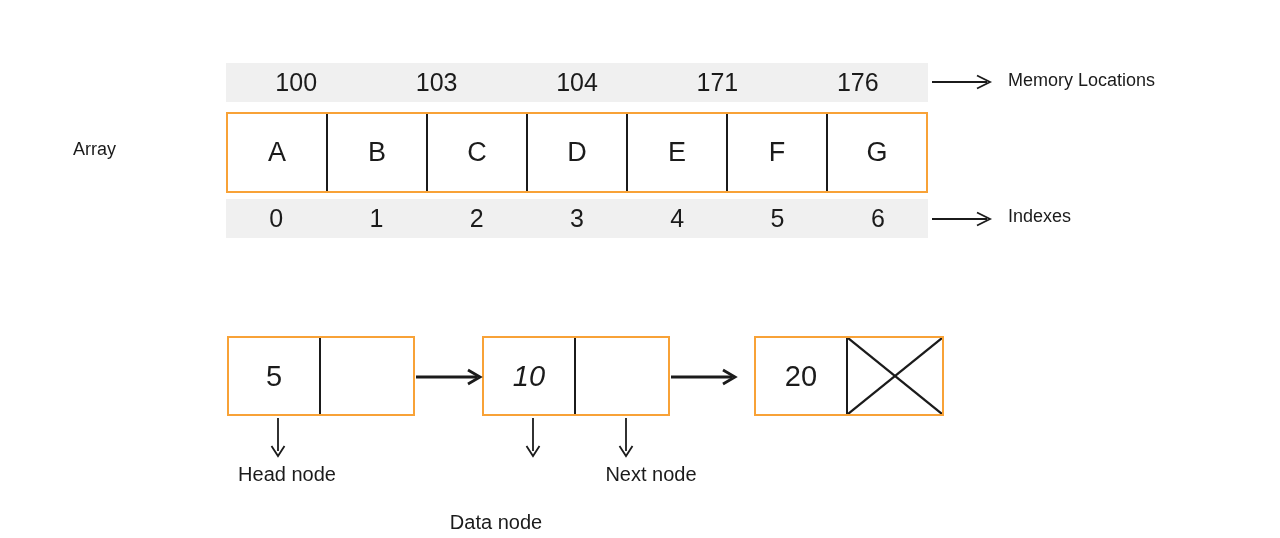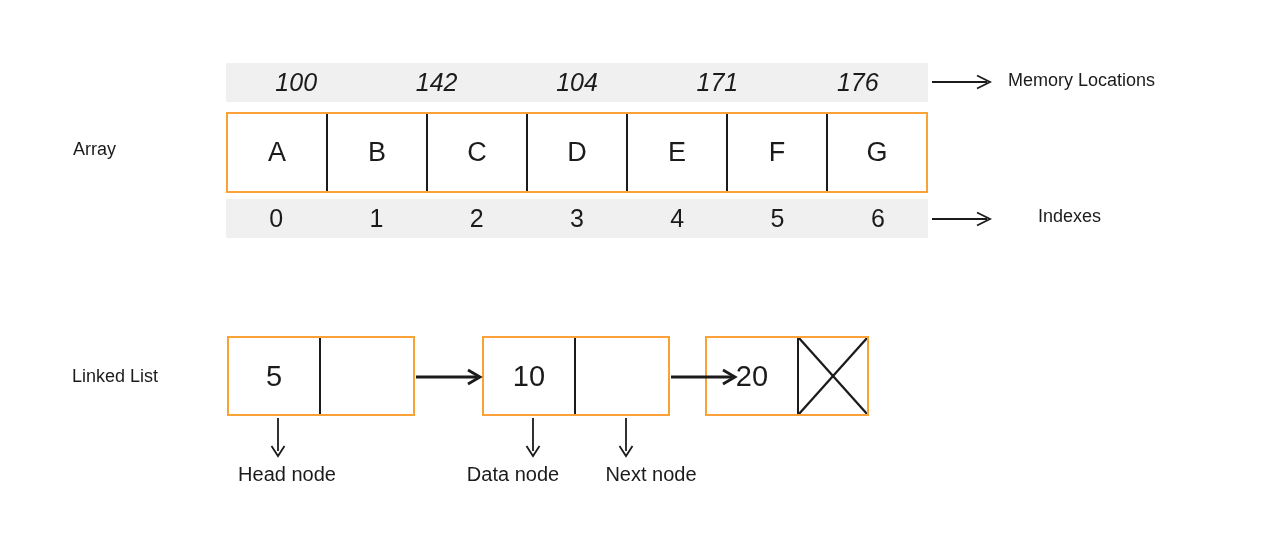--- a/index.html
+++ b/index.html
@@ -32,21 +32,21 @@
 
   
   .strip {
     position: absolute;
     left: 226px;
     width: 702px;
     height: 39px;
     background: var(--strip-gray, #F0F0F0);
     display: flex;
   }
-  #memory-strip { top: 63px; font-style: italic; }
+  #memory-strip { top: 63px; }
   #index-strip  { top: 199px; }
   .strip-cell {
     flex: 1 1 0;
     display: flex;
     align-items: center;
     justify-content: center;
     font-size: 25px;
     color: var(--ink, #1B1B1B);
   }
   #array-box {
@@ -64,36 +64,36 @@
     display: flex;
     align-items: center;
     justify-content: center;
     font-size: 27px;
     color: var(--ink, #1B1B1B);
   }
   .array-cell:not(:last-child) { border-right: 2px solid #1B1B1B; }
 
   #array-label { left: 73px; top: 139px; }
   #memory-annot { left: 1008px; top: 70px; }
-  #index-annot  { left: 1008px; top: 206px; margin-left: 30px; }
+  #index-annot  { left: 1008px; top: 206px; }
 
   
   #ll-label { left: 72px; top: 366px; }
   .ll-node {
     position: absolute;
     top: 336px;
     width: 188px;
     height: 80px;
     border: 2px solid var(--accent-orange, #F8A237);
     background: #FFFFFF;
     display: flex;
   }
   #ll-node-1 { left: 227px; }
-  #ll-node-2 { left: 482px; }
-  #ll-node-3 { left: 705px; width: 164px; }
+  #ll-node-2 { left: 482px; font-style: italic; }
+  #ll-node-3 { left: 754px; width: 190px; }
   .ll-data {
     width: 92px;
     flex: 0 0 92px;
     border-right: 2.5px solid #1B1B1B;
     display: flex;
     align-items: center;
     justify-content: center;
     font-size: 29px;
     color: var(--ink, #1B1B1B);
   }
@@ -102,21 +102,21 @@
 
   .node-annot {
     position: absolute;
     top: 463px;
     transform: translateX(-50%);
     font-size: 20px;
     color: var(--ink, #1B1B1B);
     white-space: nowrap;
   }
   #head-node-label { left: 287px; }
-  #data-node-label { left: 513px; }
+  #data-node-label { left: 496px; margin-top: 48px; }
   #next-node-label { left: 651px; text-align: center; }
 
   #arrow-layer {
     position: absolute;
     inset: 0;
     width: 1280px;
     height: 538px;
     pointer-events: none;
   }
   #arrow-layer path, #arrow-layer line, .null-x line {
@@ -126,21 +126,21 @@
 </style>
 </head>
 <body>
 
 <div id="canvas">
 
   <div class="side-label" id="array-label">Array</div>
 
   <div class="strip" id="memory-strip">
       <div class="strip-cell">100</div>
-      <div class="strip-cell">142</div>
+      <div class="strip-cell">103</div>
       <div class="strip-cell">104</div>
       <div class="strip-cell">171</div>
       <div class="strip-cell">176</div>
     </div>
 
   <div id="array-box">
       <div class="array-cell">A</div>
       <div class="array-cell">B</div>
       <div class="array-cell">C</div>
       <div class="array-cell">D</div>
@@ -156,21 +156,20 @@
       <div class="strip-cell">3</div>
       <div class="strip-cell">4</div>
       <div class="strip-cell">5</div>
       <div class="strip-cell">6</div>
     </div>
 
   <div class="annot-label" id="memory-annot">Memory Locations</div>
 
   <div class="annot-label" id="index-annot">Indexes</div>
 
-  <div class="side-label" id="ll-label">Linked List</div>
 
   <div class="ll-node" id="ll-node-1">
     <div class="ll-data">5</div>
     <div class="ll-ptr"></div>
   </div>
 
   <div class="ll-node" id="ll-node-2">
     <div class="ll-data">10</div>
     <div class="ll-ptr"></div>
   </div>

